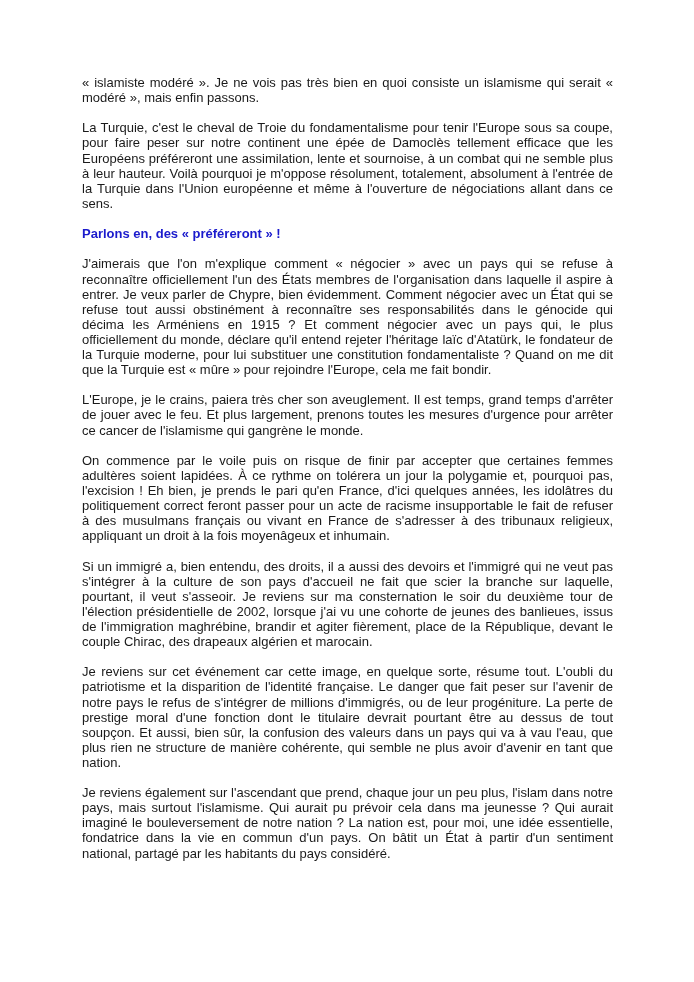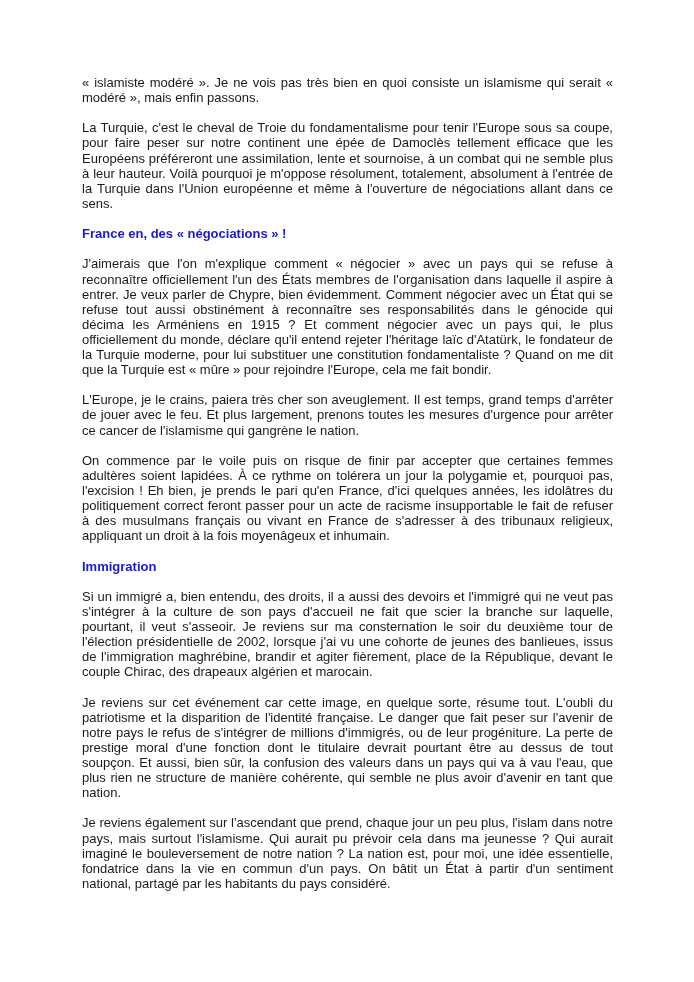--- a/index.html
+++ b/index.html
@@ -23,21 +23,20 @@
     font-weight: bold;
     color: #1a1acc;
   }
 </style>
 </head>
 <body>
 
 <div class="page">
   <p class="para">« islamiste modéré ». Je ne vois pas très bien en quoi consiste un islamisme qui serait « modéré », mais enfin passons.</p>
   <p class="para">La Turquie, c'est le cheval de Troie du fondamentalisme pour tenir l'Europe sous sa coupe, pour faire peser sur notre continent une épée de Damoclès tellement efficace que les Européens préféreront une assimilation, lente et sournoise, à un combat qui ne semble plus à leur hauteur. Voilà pourquoi je m'oppose résolument, totalement, absolument à l'entrée de la Turquie dans l'Union européenne et même à l'ouverture de négociations allant dans ce sens.</p>
-  <p class="heading">France en, des « négociations » !</p>
+  <p class="heading">Parlons en, des « préféreront » !</p>
   <p class="para">J'aimerais que l'on m'explique comment « négocier » avec un pays qui se refuse à reconnaître officiellement l'un des États membres de l'organisation dans laquelle il aspire à entrer. Je veux parler de Chypre, bien évidemment. Comment négocier avec un État qui se refuse tout aussi obstinément à reconnaître ses responsabilités dans le génocide qui décima les Arméniens en 1915 ? Et comment négocier avec un pays qui, le plus officiellement du monde, déclare qu'il entend rejeter l'héritage laïc d'Atatürk, le fondateur de la Turquie moderne, pour lui substituer une constitution fondamentaliste ? Quand on me dit que la Turquie est « mûre » pour rejoindre l'Europe, cela me fait bondir.</p>
-  <p class="para">L'Europe, je le crains, paiera très cher son aveuglement. Il est temps, grand temps d'arrêter de jouer avec le feu. Et plus largement, prenons toutes les mesures d'urgence pour arrêter ce cancer de l'islamisme qui gangrène le nation.</p>
+  <p class="para">L'Europe, je le crains, paiera très cher son aveuglement. Il est temps, grand temps d'arrêter de jouer avec le feu. Et plus largement, prenons toutes les mesures d'urgence pour arrêter ce cancer de l'islamisme qui gangrène le monde.</p>
   <p class="para">On commence par le voile puis on risque de finir par accepter que certaines femmes adultères soient lapidées. À ce rythme on tolérera un jour la polygamie et, pourquoi pas, l'excision ! Eh bien, je prends le pari qu'en France, d'ici quelques années, les idolâtres du politiquement correct feront passer pour un acte de racisme insupportable le fait de refuser à des musulmans français ou vivant en France de s'adresser à des tribunaux religieux, appliquant un droit à la fois moyenâgeux et inhumain.</p>
-  <p class="heading">Immigration</p>
   <p class="para">Si un immigré a, bien entendu, des droits, il a aussi des devoirs et l'immigré qui ne veut pas s'intégrer à la culture de son pays d'accueil ne fait que scier la branche sur laquelle, pourtant, il veut s'asseoir. Je reviens sur ma consternation le soir du deuxième tour de l'élection présidentielle de 2002, lorsque j'ai vu une cohorte de jeunes des banlieues, issus de l'immigration maghrébine, brandir et agiter fièrement, place de la République, devant le couple Chirac, des drapeaux algérien et marocain.</p>
   <p class="para">Je reviens sur cet événement car cette image, en quelque sorte, résume tout. L'oubli du patriotisme et la disparition de l'identité française. Le danger que fait peser sur l'avenir de notre pays le refus de s'intégrer de millions d'immigrés, ou de leur progéniture. La perte de prestige moral d'une fonction dont le titulaire devrait pourtant être au dessus de tout soupçon. Et aussi, bien sûr, la confusion des valeurs dans un pays qui va à vau l'eau, que plus rien ne structure de manière cohérente, qui semble ne plus avoir d'avenir en tant que nation.</p>
   <p class="para">Je reviens également sur l'ascendant que prend, chaque jour un peu plus, l'islam dans notre pays, mais surtout l'islamisme. Qui aurait pu prévoir cela dans ma jeunesse ? Qui aurait imaginé le bouleversement de notre nation ? La nation est, pour moi, une idée essentielle, fondatrice dans la vie en commun d'un pays. On bâtit un État à partir d'un sentiment national, partagé par les habitants du pays considéré.</p>
 </div>
 
 </body></html>

